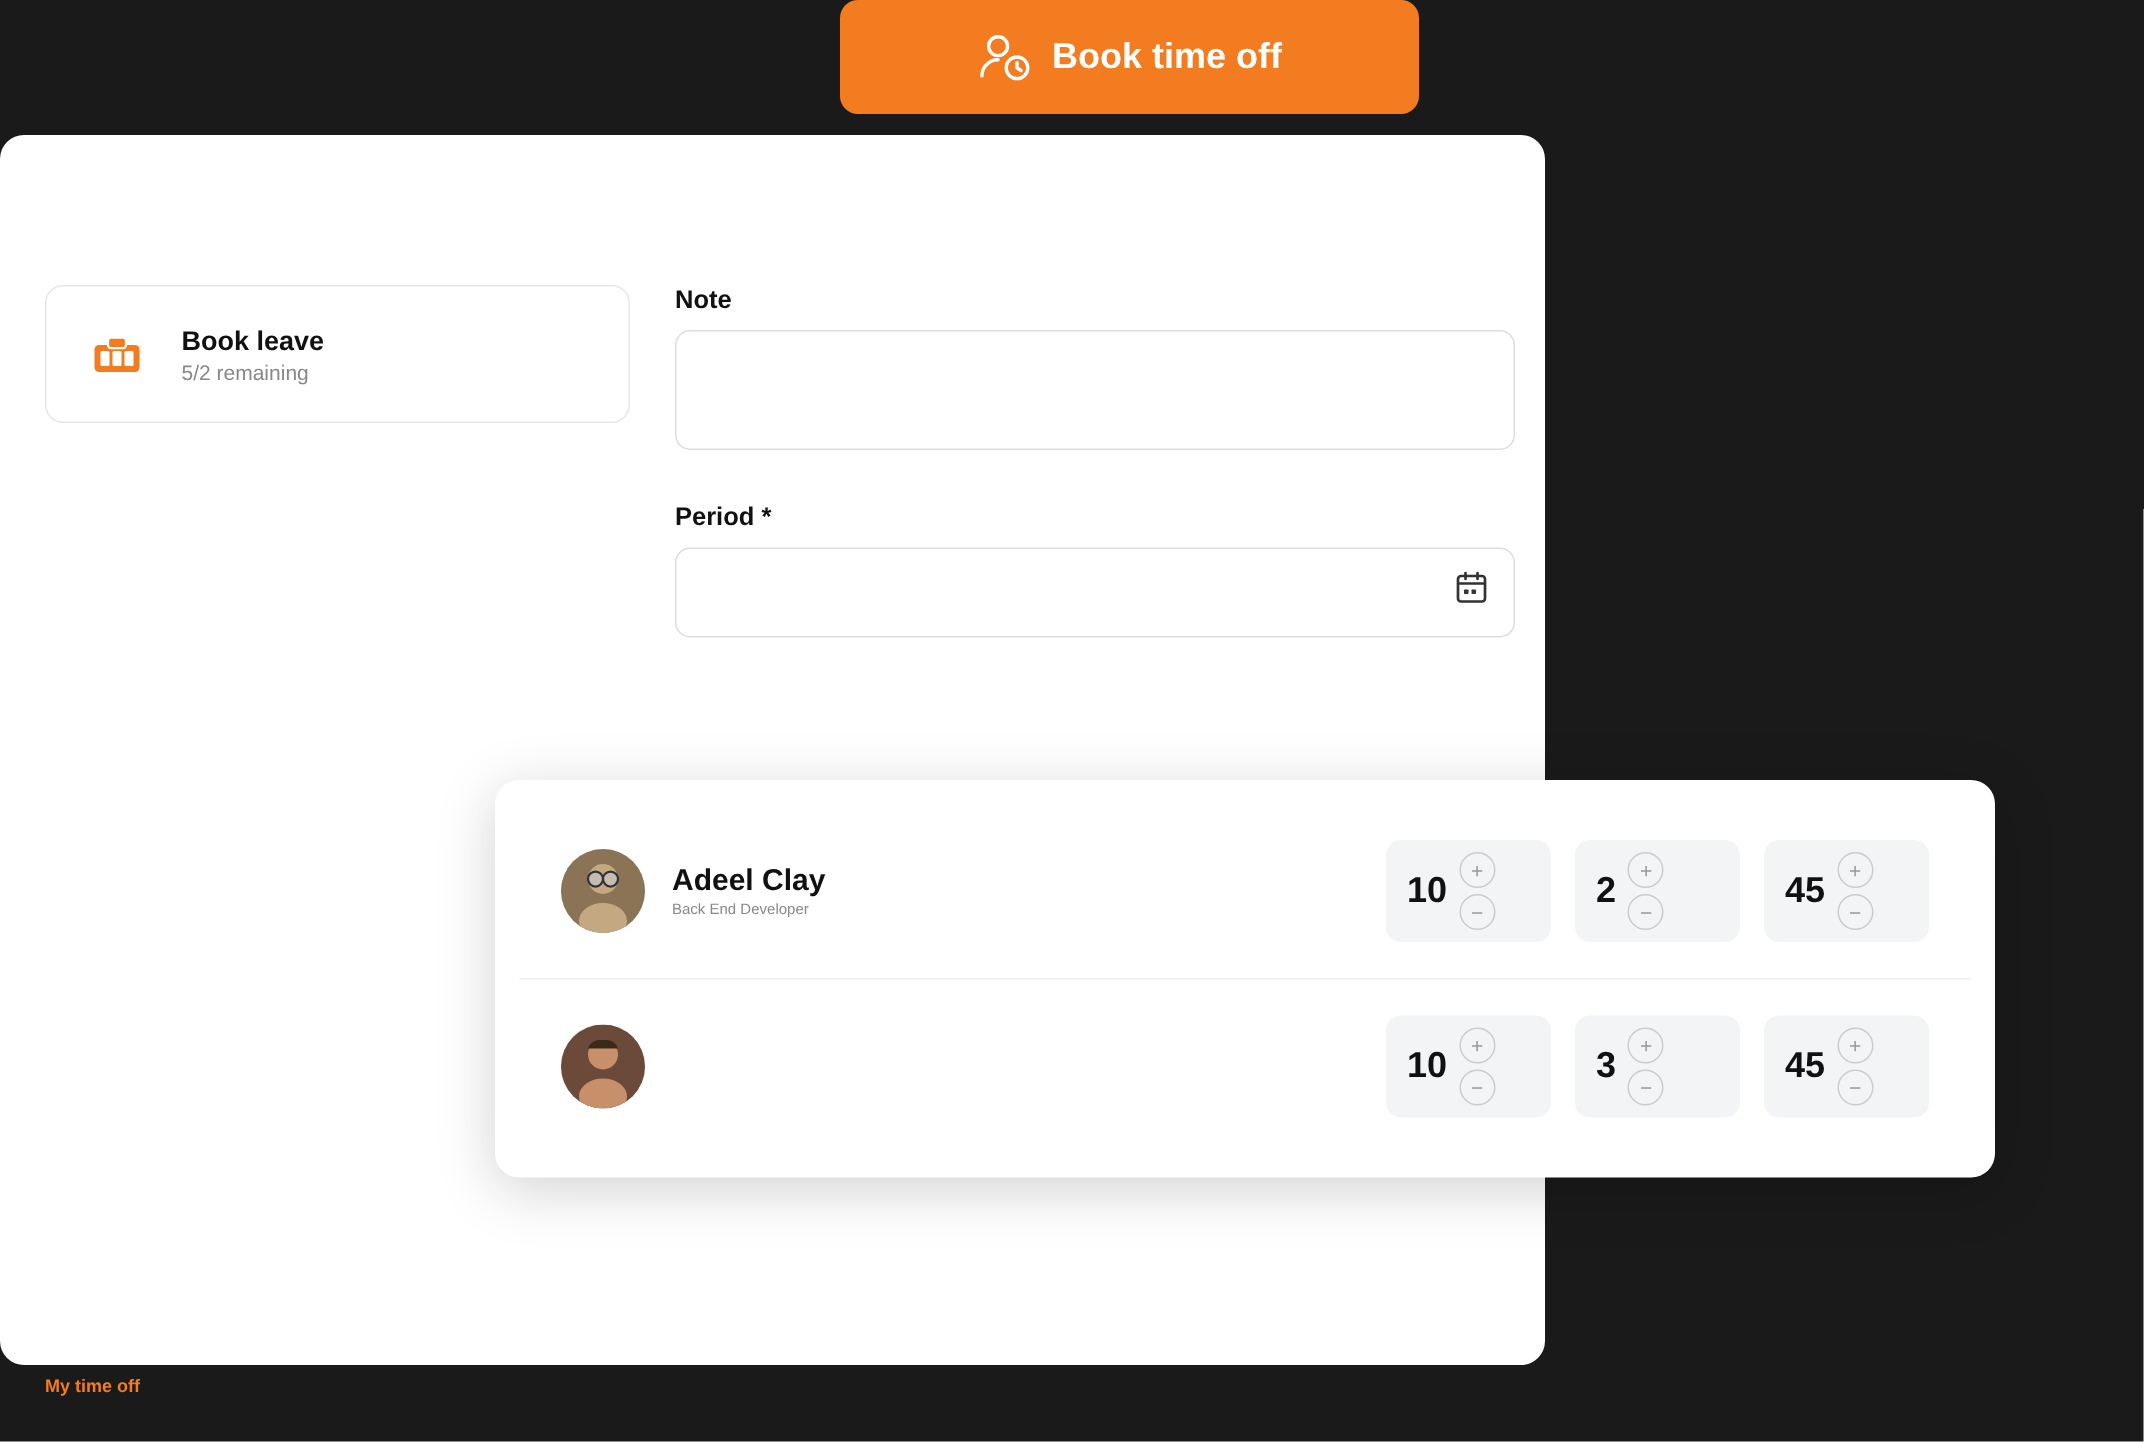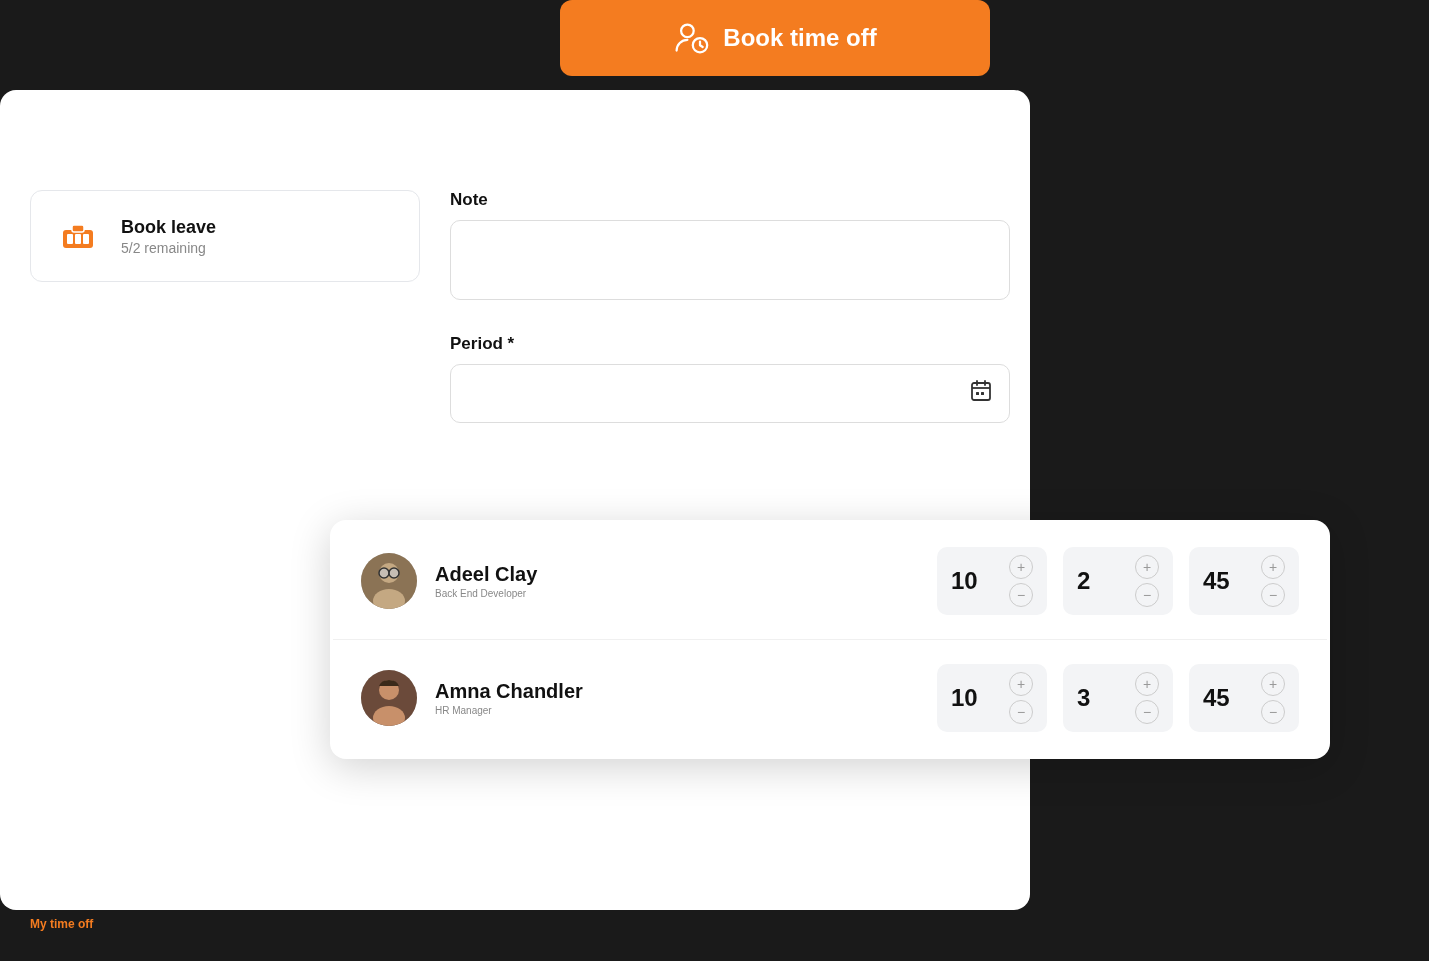--- a/index.html
+++ b/index.html
@@ -39,21 +39,21 @@
       border: none;
       border-radius: 12px;
       padding: 20px 40px;
       font-size: 24px;
       font-weight: 700;
       display: flex;
       align-items: center;
       gap: 14px;
       cursor: pointer;
       z-index: 10;
-      width: 430px;
+      width: 386px;
       justify-content: center;
     }
 
     .book-icon {
       width: 36px;
       height: 36px;
       position: relative;
     }
 
     
@@ -169,21 +169,21 @@
 
     
     .employees-card {
       position: absolute;
       top: 520px;
       left: 330px;
       width: 1000px;
       background: #fff;
       border-radius: 16px;
       box-shadow: 0 8px 40px rgba(0,0,0,0.18);
-      padding: 3px;
+      padding: 16px;
       overflow: hidden;
     }
 
     .employee-row {
       display: flex;
       align-items: center;
       padding: 24px 28px;
       border-bottom: 1px solid #f0f0f0;
     }
 
@@ -229,21 +229,20 @@
     }
 
     .stepper {
       background: #f3f4f6;
       border-radius: 10px;
       display: flex;
       align-items: center;
       padding: 8px 14px;
       gap: 8px;
       min-width: 110px;
-      justify-content: space-between;
     }
 
     .stepper-value {
       font-size: 24px;
       font-weight: 700;
       color: #111;
     }
 
     .stepper-controls {
       display: flex;
@@ -382,24 +381,20 @@
 
     <div class="employee-row">
       <div class="employee-avatar">
         <svg viewBox="0 0 56 56" xmlns="http://www.w3.org/2000/svg">
           <rect width="56" height="56" fill="#6B4A3A"></rect>
           <circle cx="28" cy="20" r="10" fill="#c8906a"></circle>
           <ellipse cx="28" cy="48" rx="16" ry="12" fill="#c8906a"></ellipse>
           <path d="M18 16 Q20 10 28 10 Q36 10 38 16" fill="#3a2a1a"></path>
         </svg>
       </div>
-      <div class="employee-info">
-        <div class="employee-name">Amna Chandler</div>
-        <div class="employee-role">HR Manager</div>
-      </div>
       <div class="stepper-group">
         <div class="stepper">
           <span class="stepper-value">10</span>
           <div class="stepper-controls">
             <button class="stepper-btn">+</button>
             <button class="stepper-btn">−</button>
           </div>
         </div>
         <div class="stepper">
           <span class="stepper-value">3</span>

